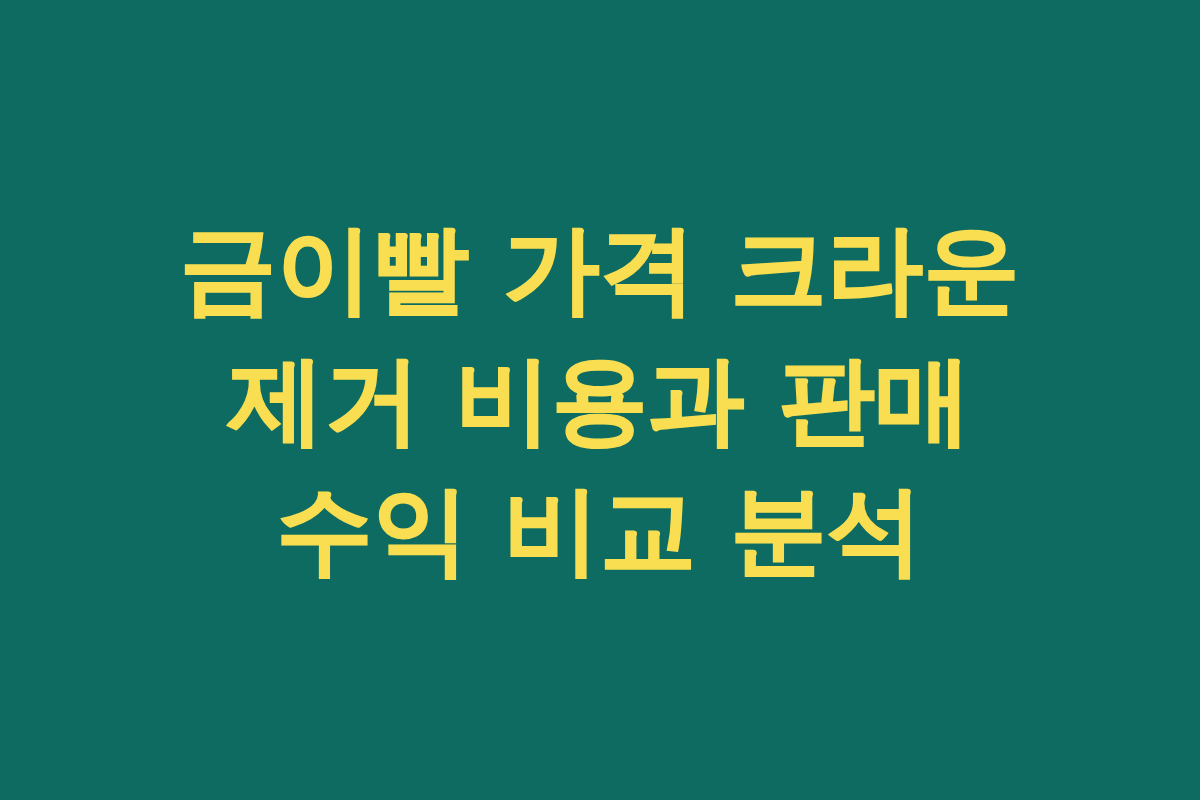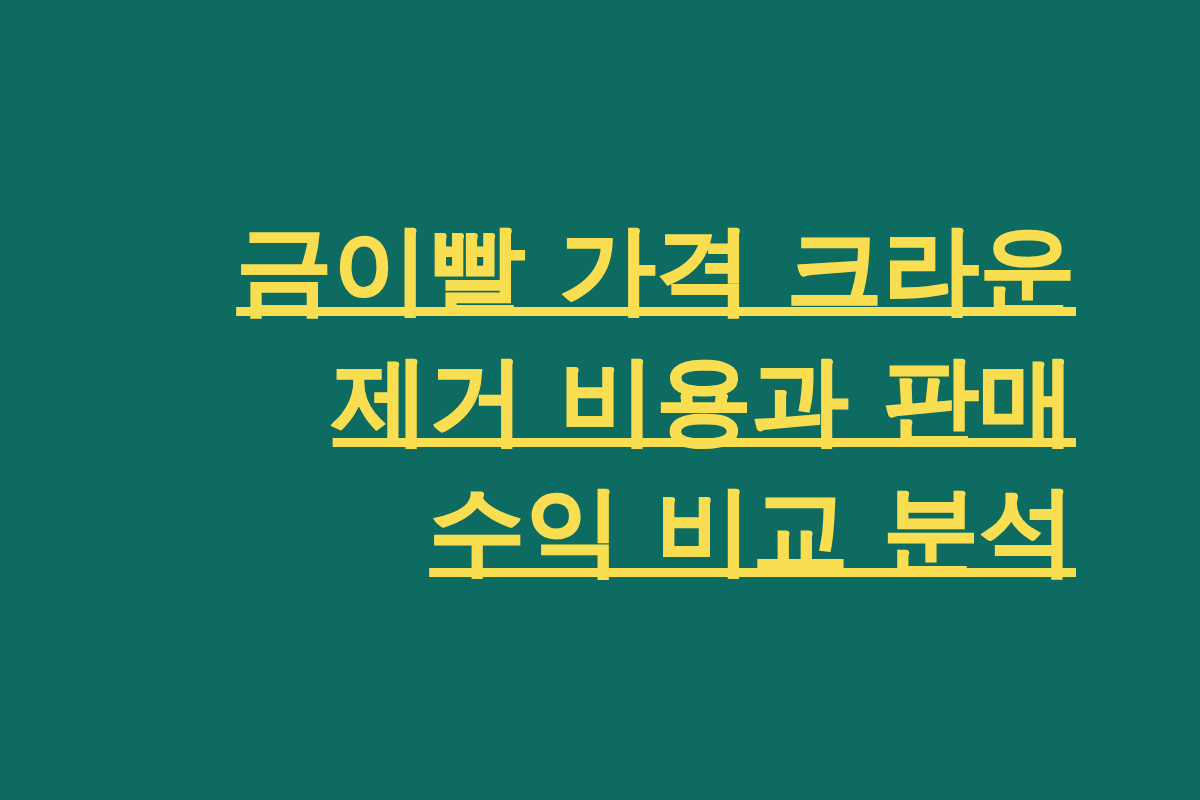--- a/index.html
+++ b/index.html
@@ -23,34 +23,33 @@
     align-items: center;
     justify-content: center;
     background: #0e6b62;
   }
 
   #headline {
     display: block;
     width: 952px;
     margin: 0;
     padding: 0;
-    text-align: right;
+    text-align: center;
     color: #f8de50;
     font-family: "DejaVu Sans", "Liberation Sans", sans-serif;
     font-size: 96px;
     font-weight: 700;
     line-height: 1.36;
     letter-spacing: 0.5px;
     word-break: keep-all;
     overflow-wrap: break-word;
     
     text-rendering: geometricPrecision;
     -webkit-font-smoothing: antialiased;
     paint-order: stroke fill;
-    text-decoration: underline;
     -webkit-text-stroke: 1.5px #f8de50;
   }
 </style>
 </head>
 <body>
 
 <div id="banner" style="background: rgb(14, 107, 98);">
 
   <h1 id="headline" style="color: rgb(248, 222, 80); -webkit-text-stroke-color: rgb(248, 222, 80);">금이빨 가격 크라운 제거 비용과 판매 수익 비교 분석</h1>
 

